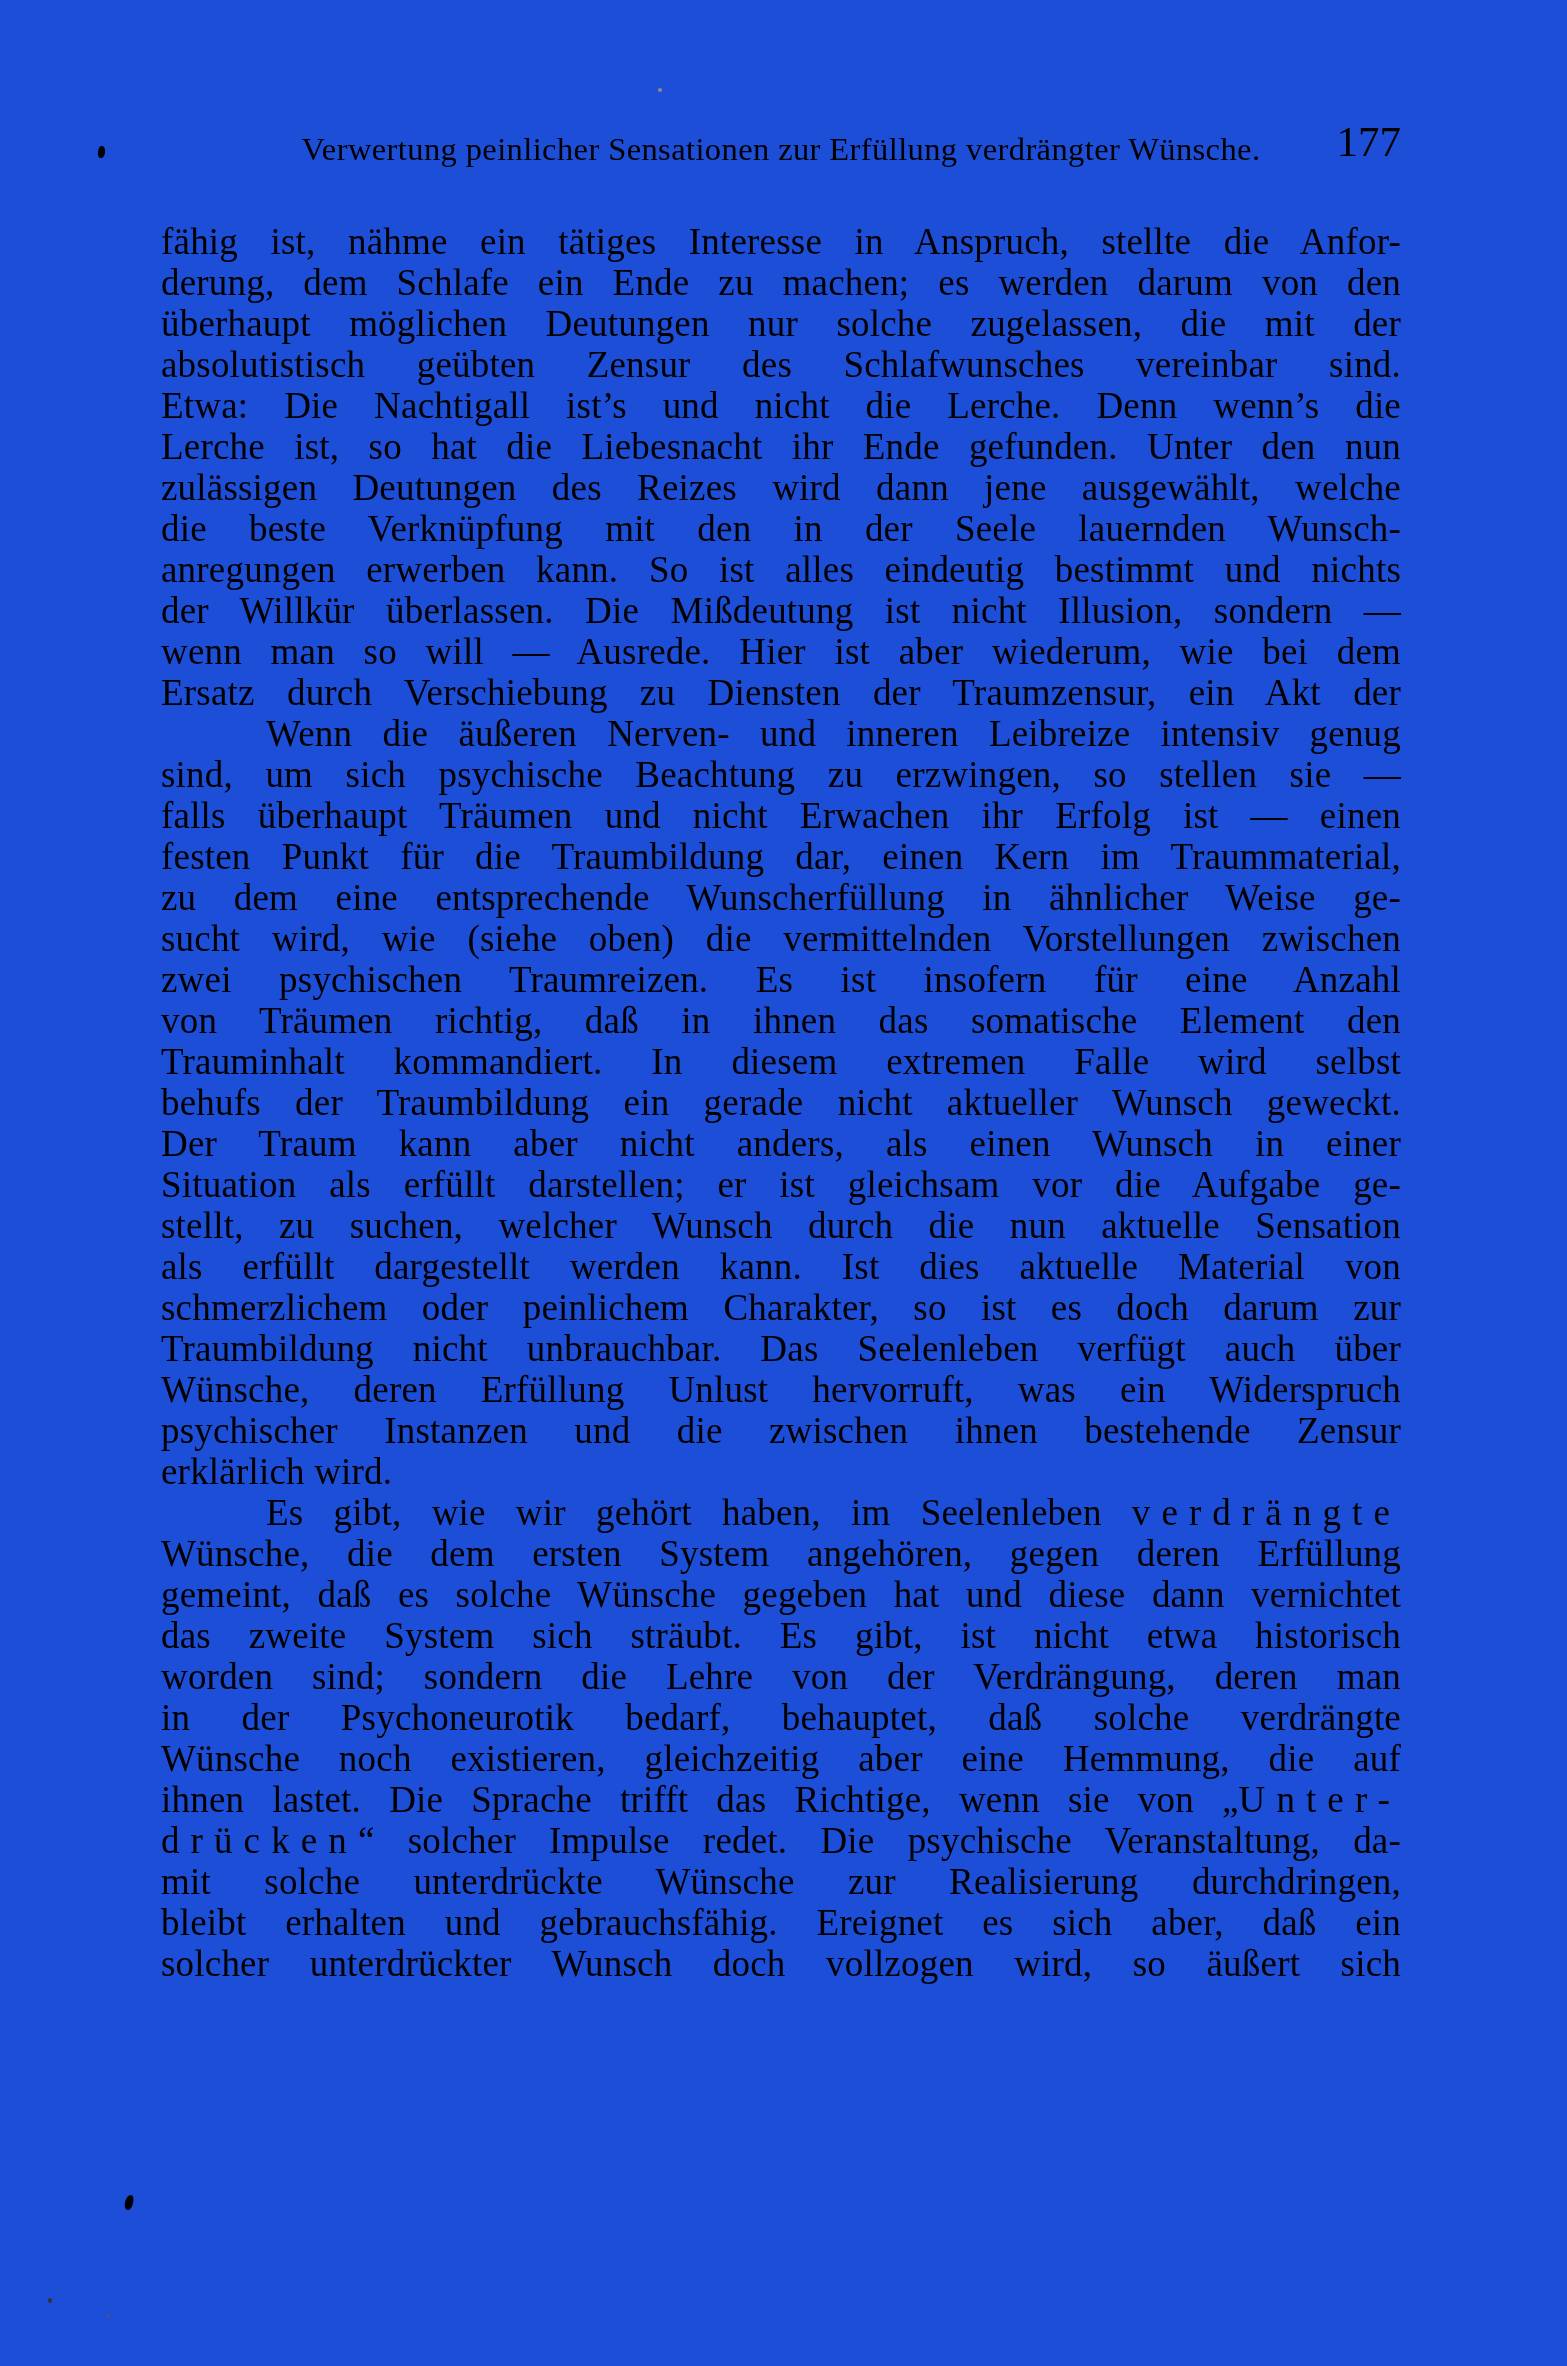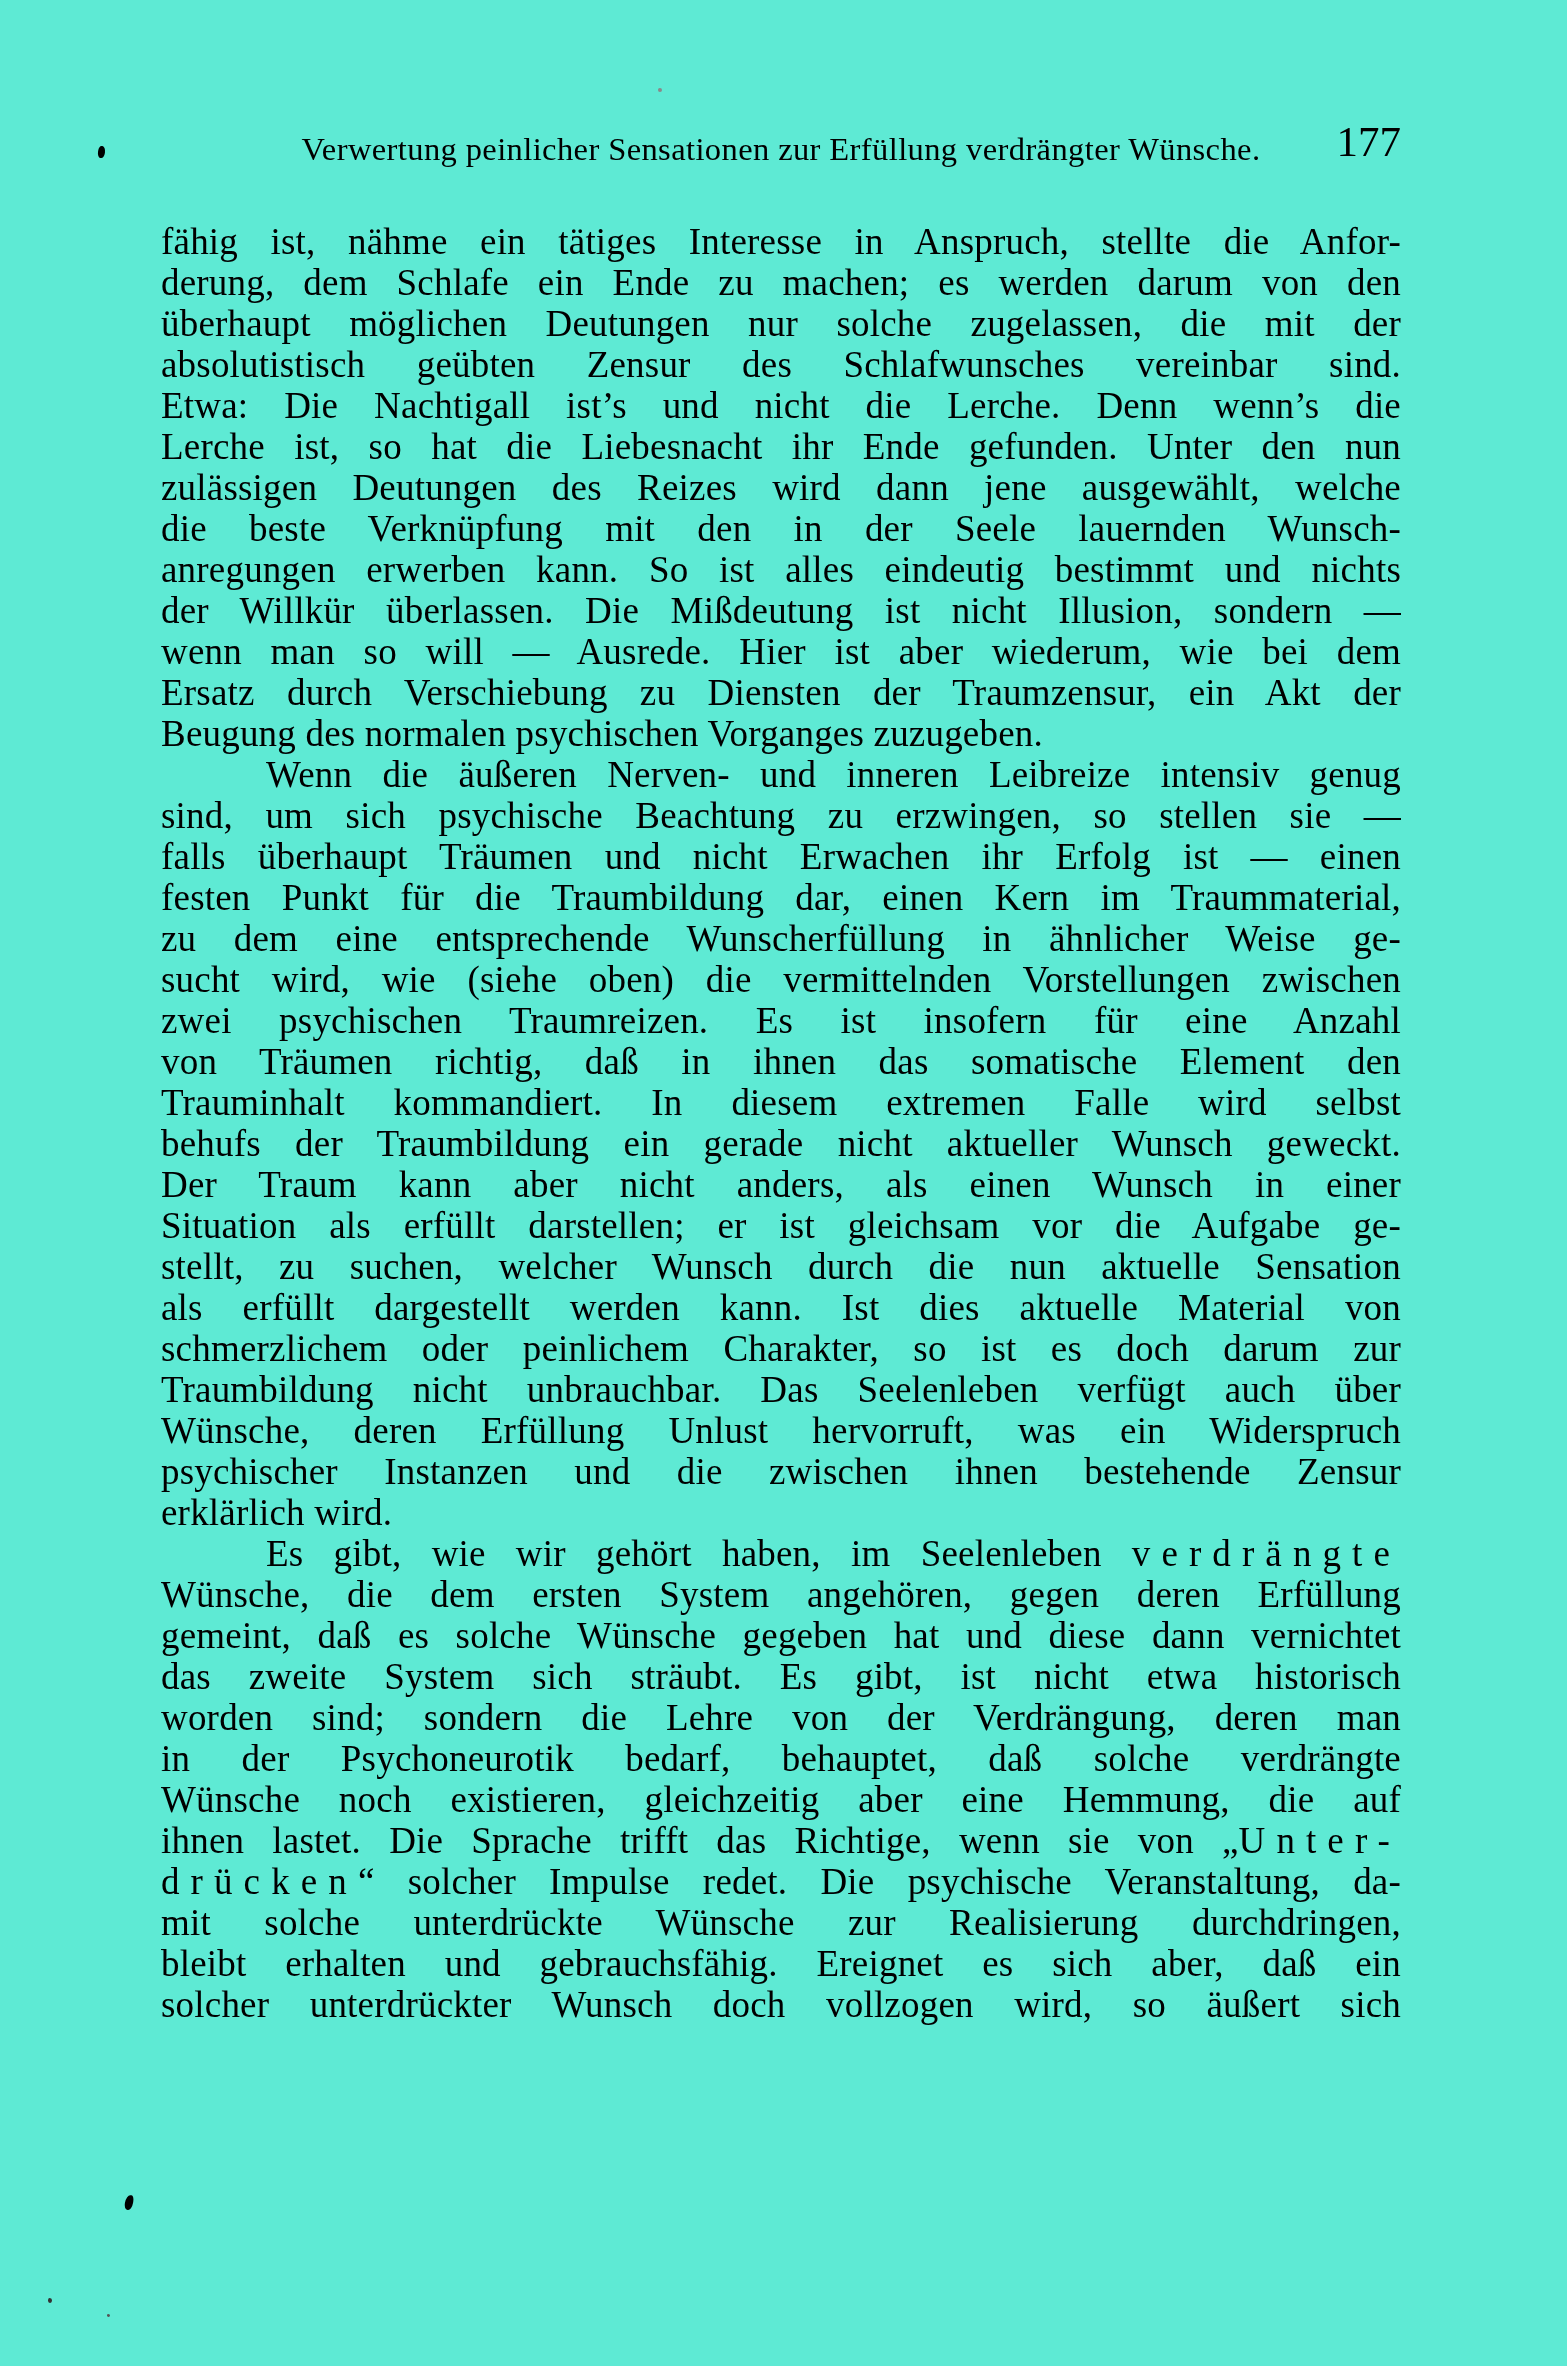--- a/index.html
+++ b/index.html
@@ -1,21 +1,21 @@
 <!DOCTYPE html>
 <html lang="de"><head>
 <meta charset="utf-8">
 <style>
   html, body { margin: 0; padding: 0; background: #e8e8e8; }
   .page {
     position: relative;
     width: 1568px;
     height: 2367px;
     margin: 0 auto;
-    background: #5eead4;
+    background: #1d4ed8;
     color: #000000;
     font-family: "Liberation Serif", "DejaVu Serif", serif;
     overflow: hidden;
   }
   
   .running-head {
     position: absolute;
     left: 161px;
     top: 127px;
     width: 1240px;
@@ -92,21 +92,20 @@
       <div class="line"><span>überhaupt möglichen Deutungen nur solche zugelassen, die mit der</span></div>
       <div class="line"><span>absolutistisch geübten Zensur des Schlafwunsches vereinbar sind.</span></div>
       <div class="line"><span>Etwa: Die Nachtigall ist’s und nicht die Lerche. Denn wenn’s die</span></div>
       <div class="line"><span>Lerche ist, so hat die Liebesnacht ihr Ende gefunden. Unter den nun</span></div>
       <div class="line"><span>zulässigen Deutungen des Reizes wird dann jene ausgewählt, welche</span></div>
       <div class="line"><span>die beste Verknüpfung mit den in der Seele lauernden Wunsch-</span></div>
       <div class="line"><span>anregungen erwerben kann. So ist alles eindeutig bestimmt und nichts</span></div>
       <div class="line"><span>der Willkür überlassen. Die Mißdeutung ist nicht Illusion, sondern —</span></div>
       <div class="line"><span>wenn man so will — Ausrede. Hier ist aber wiederum, wie bei dem</span></div>
       <div class="line"><span>Ersatz durch Verschiebung zu Diensten der Traumzensur, ein Akt der</span></div>
-      <div class="line para-end"><span>Beugung des normalen psychischen Vorganges zuzugeben.</span></div>
       <div class="line indent"><span>Wenn die äußeren Nerven- und inneren Leibreize intensiv genug</span></div>
       <div class="line"><span>sind, um sich psychische Beachtung zu erzwingen, so stellen sie —</span></div>
       <div class="line"><span>falls überhaupt Träumen und nicht Erwachen ihr Erfolg ist — einen</span></div>
       <div class="line"><span>festen Punkt für die Traumbildung dar, einen Kern im Traummaterial,</span></div>
       <div class="line"><span>zu dem eine entsprechende Wunscherfüllung in ähnlicher Weise ge-</span></div>
       <div class="line"><span>sucht wird, wie (siehe oben) die vermittelnden Vorstellungen zwischen</span></div>
       <div class="line"><span>zwei psychischen Traumreizen. Es ist insofern für eine Anzahl</span></div>
       <div class="line"><span>von Träumen richtig, daß in ihnen das somatische Element den</span></div>
       <div class="line"><span>Trauminhalt kommandiert. In diesem extremen Falle wird selbst</span></div>
       <div class="line"><span>behufs der Traumbildung ein gerade nicht aktueller Wunsch geweckt.</span></div>

